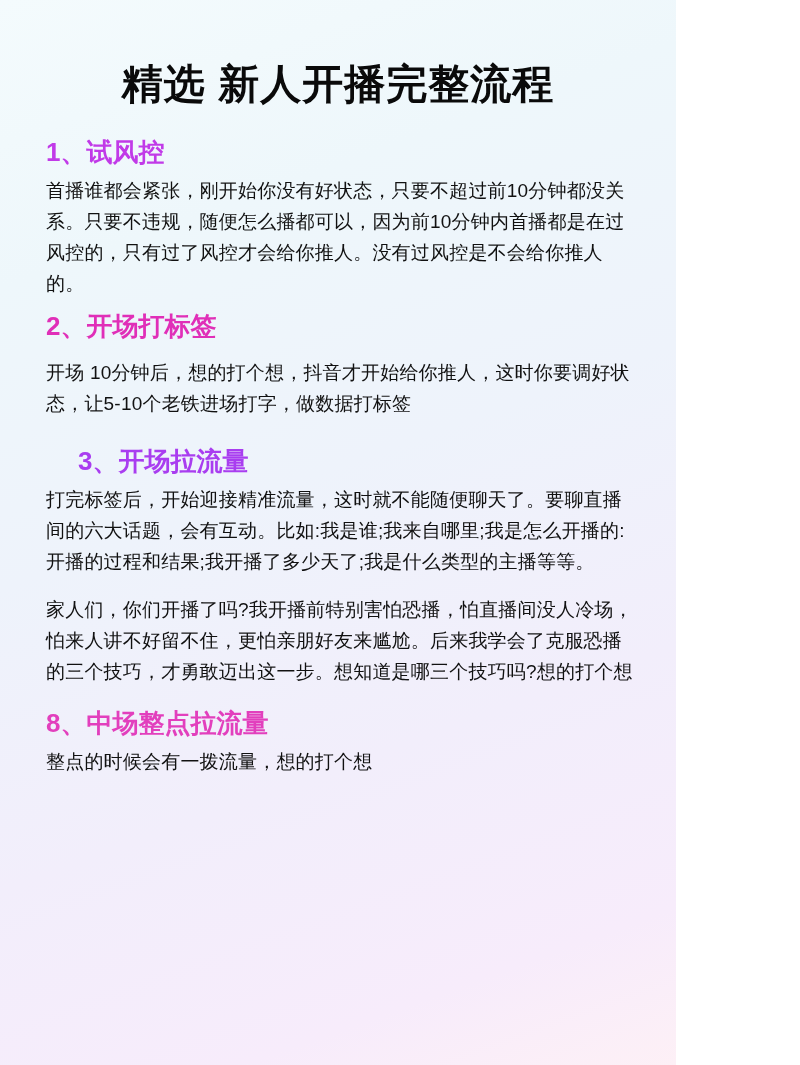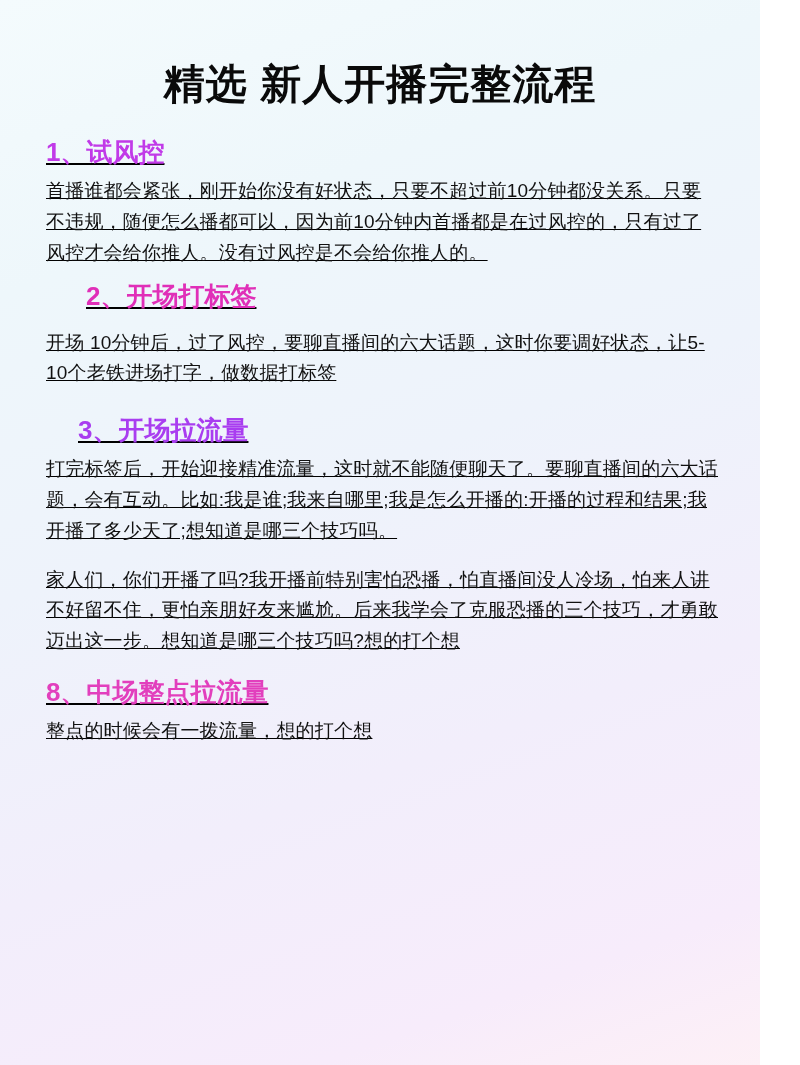--- a/index.html
+++ b/index.html
@@ -8,48 +8,47 @@
   }
   body {
     width: 800px;
     height: 1065px;
     font-family: "Liberation Sans", "DejaVu Sans", sans-serif;
     background: #ffffff;
     overflow: hidden;
   }
   .page {
     position: relative;
-    width: 760px;
+    width: 676px;
     height: 1065px;
     background: linear-gradient(160deg, #f4fbfd 0%, #eef7fb 22%, #eef3fb 45%, #f2eefb 68%, #f7ecfb 88%, #fdf0f6 100%);
     box-sizing: border-box;
     padding: 46px 40px 0 40px;
   }
   .title {
     font-size: 41px;
     font-weight: bold;
     color: #0a0a0a;
     text-align: center;
     letter-spacing: 1px;
     margin: 14px 0 26px 0;
     line-height: 1.2;
   }
   .section {
     margin-bottom: 2px;
-    text-decoration: underline;
   }
   .heading {
     font-size: 26px;
     font-weight: bold;
     line-height: 1.35;
     margin: 0 0 6px 0;
     padding-left: 6px;
   }
   .h-purple { color: #c13ae8; }
-  .h-magenta { color: #e02fb8; margin-left: 40px; }
+  .h-magenta { color: #e02fb8; }
   .h-violet { color: #a93df0; margin-left: 32px; }
   .h-red { color: #f0326e; }
   .h-pink { color: #e23fbd; }
 
   .body-text {
     font-size: 19px;
     line-height: 1.62;
     color: #111111;
     padding-left: 6px;
     margin: 0;
@@ -69,28 +68,28 @@
   <div class="section">
     <div class="heading h-purple">1、试风控</div>
     <p class="body-text">首播谁都会紧张，刚开始你没有好状态，只要不超过前10分钟都没关系。只要不违规，随便怎么播都可以，因为前10分钟内首播都是在过风控的，只有过了风控才会给你推人。没有过风控是不会给你推人的。</p>
   </div>
 
   <div class="gap-sm"></div>
 
   <div class="section">
     <div class="heading h-magenta">2、开场打标签</div>
     <div class="gap-sm"></div>
-    <p class="body-text">开场 10分钟后，过了风控，要聊直播间的六大话题，这时你要调好状态，让5-10个老铁进场打字，做数据打标签</p>
+    <p class="body-text">开场 10分钟后，想的打个想，抖音才开始给你推人，这时你要调好状态，让5-10个老铁进场打字，做数据打标签</p>
   </div>
 
   <div class="gap-lg"></div>
 
   <div class="section">
     <div class="heading h-violet">3、开场拉流量</div>
-    <p class="body-text">打完标签后，开始迎接精准流量，这时就不能随便聊天了。要聊直播间的六大话题，会有互动。比如:我是谁;我来自哪里;我是怎么开播的:开播的过程和结果;我开播了多少天了;想知道是哪三个技巧吗。</p>
+    <p class="body-text">打完标签后，开始迎接精准流量，这时就不能随便聊天了。要聊直播间的六大话题，会有互动。比如:我是谁;我来自哪里;我是怎么开播的:开播的过程和结果;我开播了多少天了;我是什么类型的主播等等。</p>
   </div>
 
   <div class="gap-md"></div>
 
   <div class="section">
     <p class="body-text">家人们，你们开播了吗?我开播前特别害怕恐播，怕直播间没人冷场，怕来人讲不好留不住，更怕亲朋好友来尴尬。后来我学会了克服恐播的三个技巧，才勇敢迈出这一步。想知道是哪三个技巧吗?想的打个想</p>
   </div>
 
   <div class="gap-md"></div>
 

